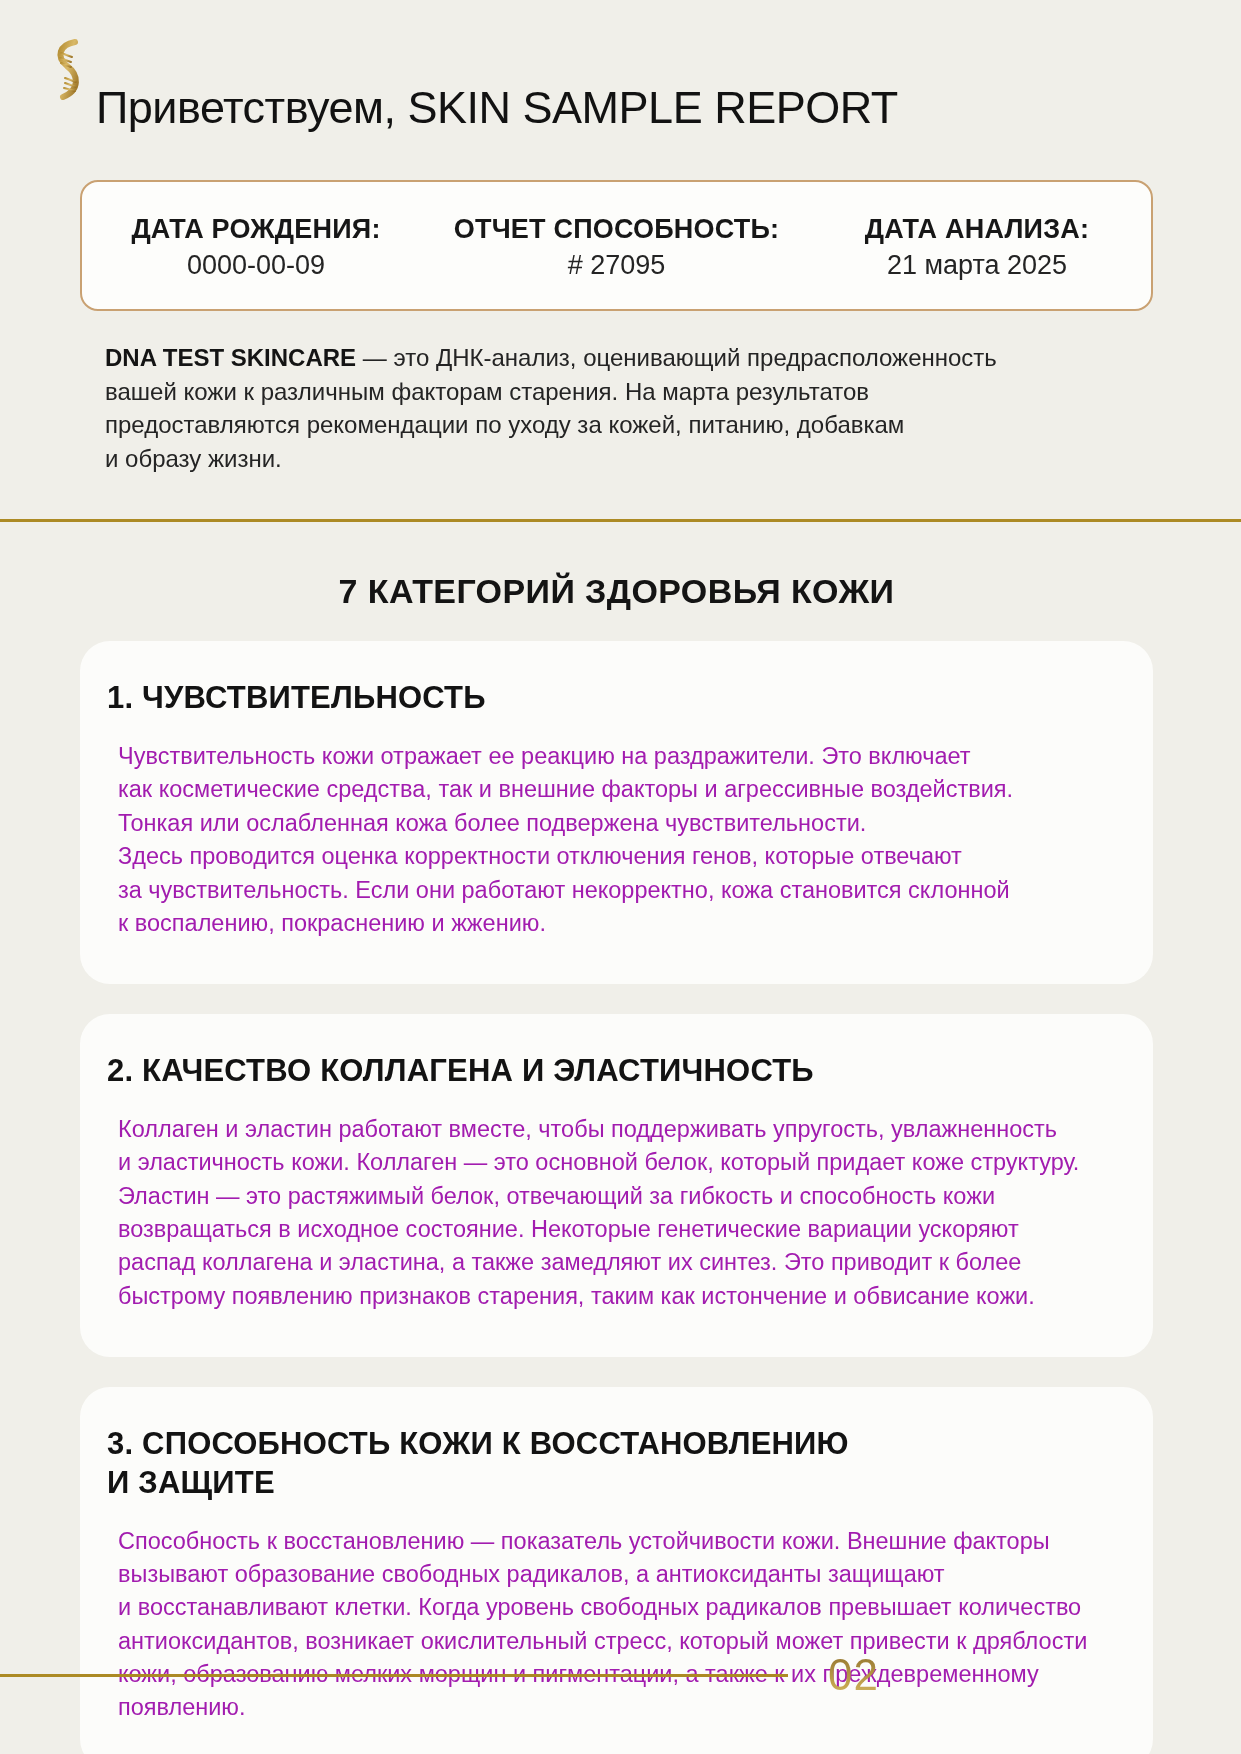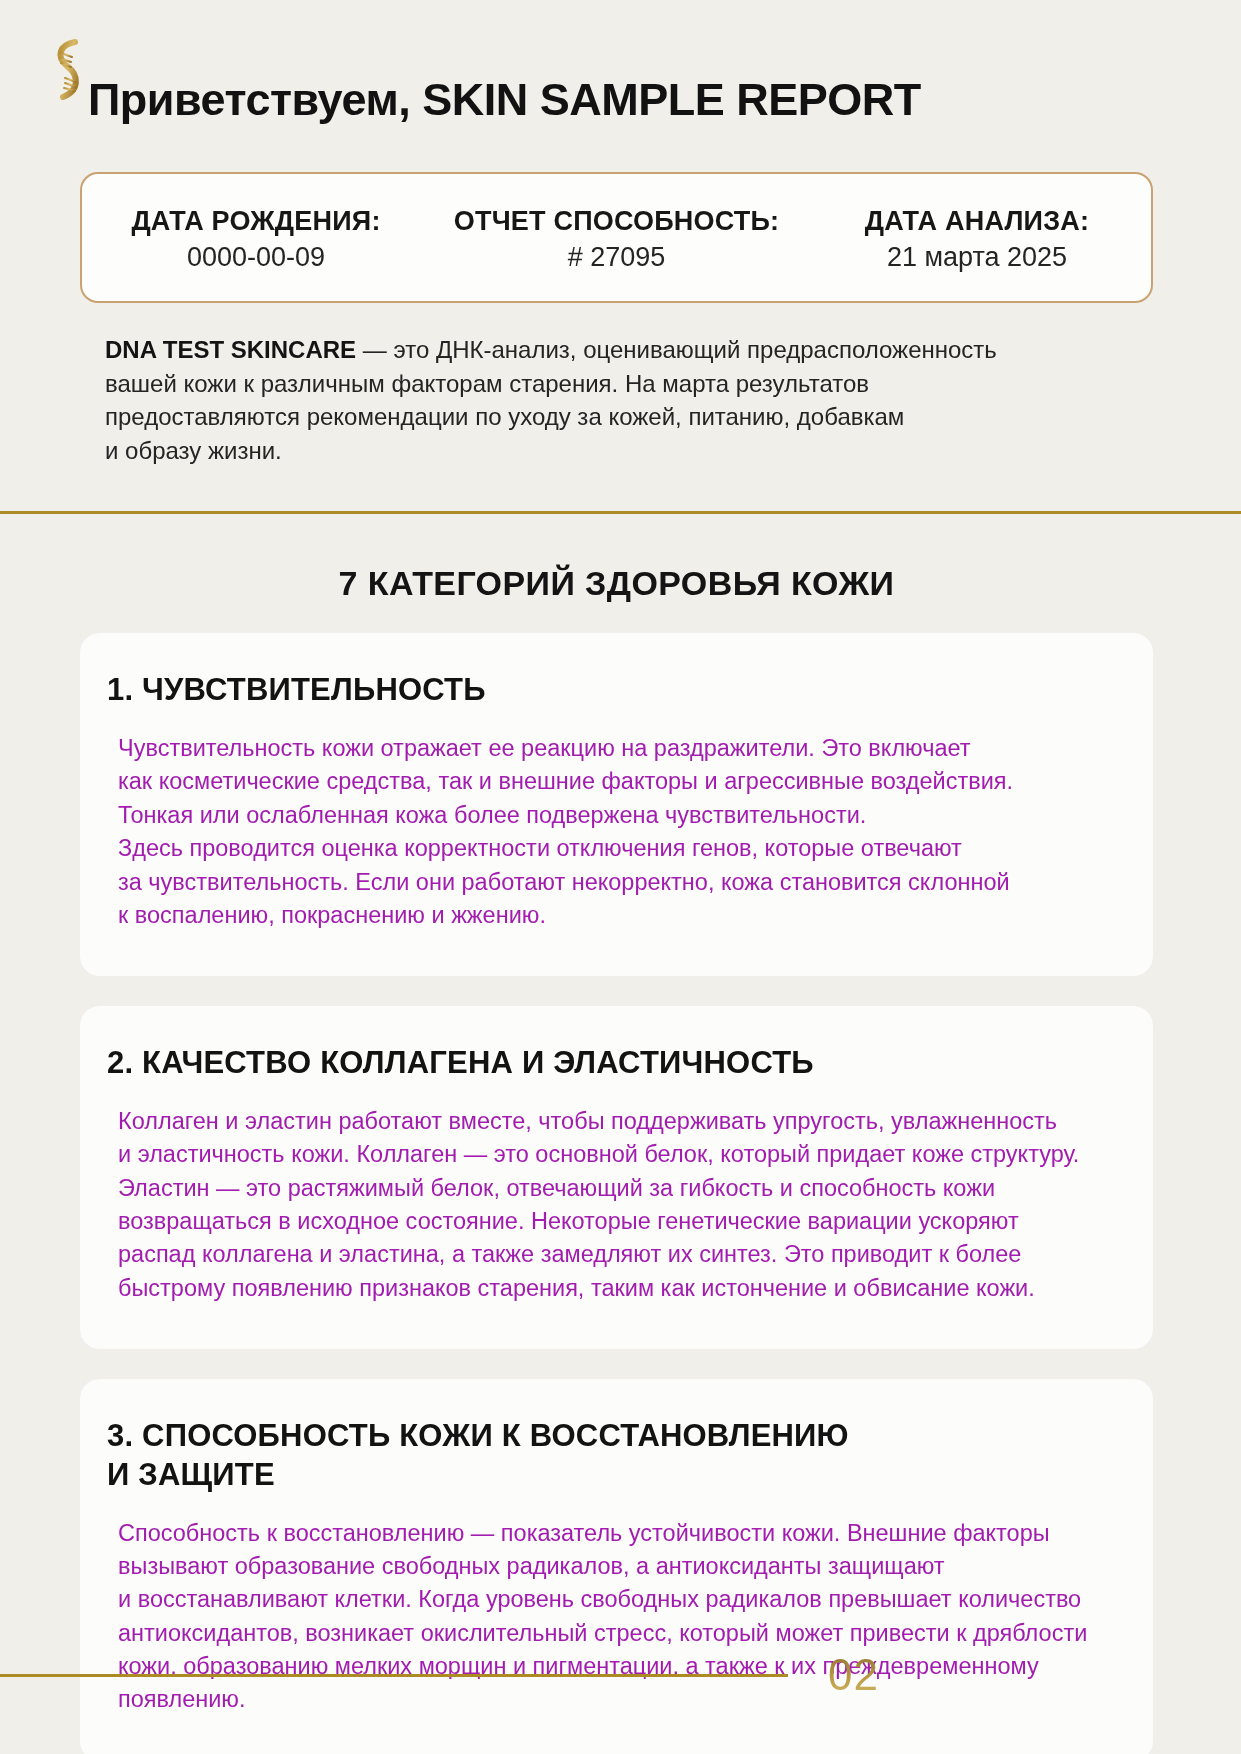--- a/index.html
+++ b/index.html
@@ -8,22 +8,22 @@
     width:1241px;height:1754px;
     margin:0 auto;
     background:#f0efe9;
     font-family:"Liberation Sans", sans-serif;
     color:#1c1c1c;
     overflow:hidden;
   }
   .content{padding:0 88px 0 80px;}
   .logo{position:absolute;left:50px;top:38px;width:36px;height:70px;}
   .page-title{
-    margin:8px;padding-top:66px;
-    font-size:45px;font-weight:700;letter-spacing:-0.5px;color:#121212;
+    margin:16px;padding-top:66px;
+    font-size:45px;font-weight:400;letter-spacing:-0.5px;color:#121212;
   }
   .page-subtitle{
     margin:16px 0 0 0;
     font-size:31px;font-weight:700;line-height:1.3;color:#151515;
     white-space:pre-line;
   }
   .info-box{
     margin-top:46px;
     background:#fdfdfb;
     border:2px solid #c9a172;
@@ -45,21 +45,21 @@
     margin:44px 0 0 -80px;width:1241px;
   }
   .section-heading{
     margin:50px 0 0 0;
     text-align:center;
     font-size:34px;font-weight:800;letter-spacing:0.4px;color:#141414;
   }
   .card{
     margin-top:30px;
     background:#fcfcfa;
-    border-radius:20px;
+    border-radius:30px;
     padding:38px 34px 44px 27px;
   }
   .card:first-of-type{margin-top:28px;}
   .card-title{
     margin:0;
     font-size:31px;font-weight:800;letter-spacing:0.2px;color:#131313;
     line-height:1.25;white-space:pre-line;
   }
   .card-body{
     margin:22px 0 0 11px;

